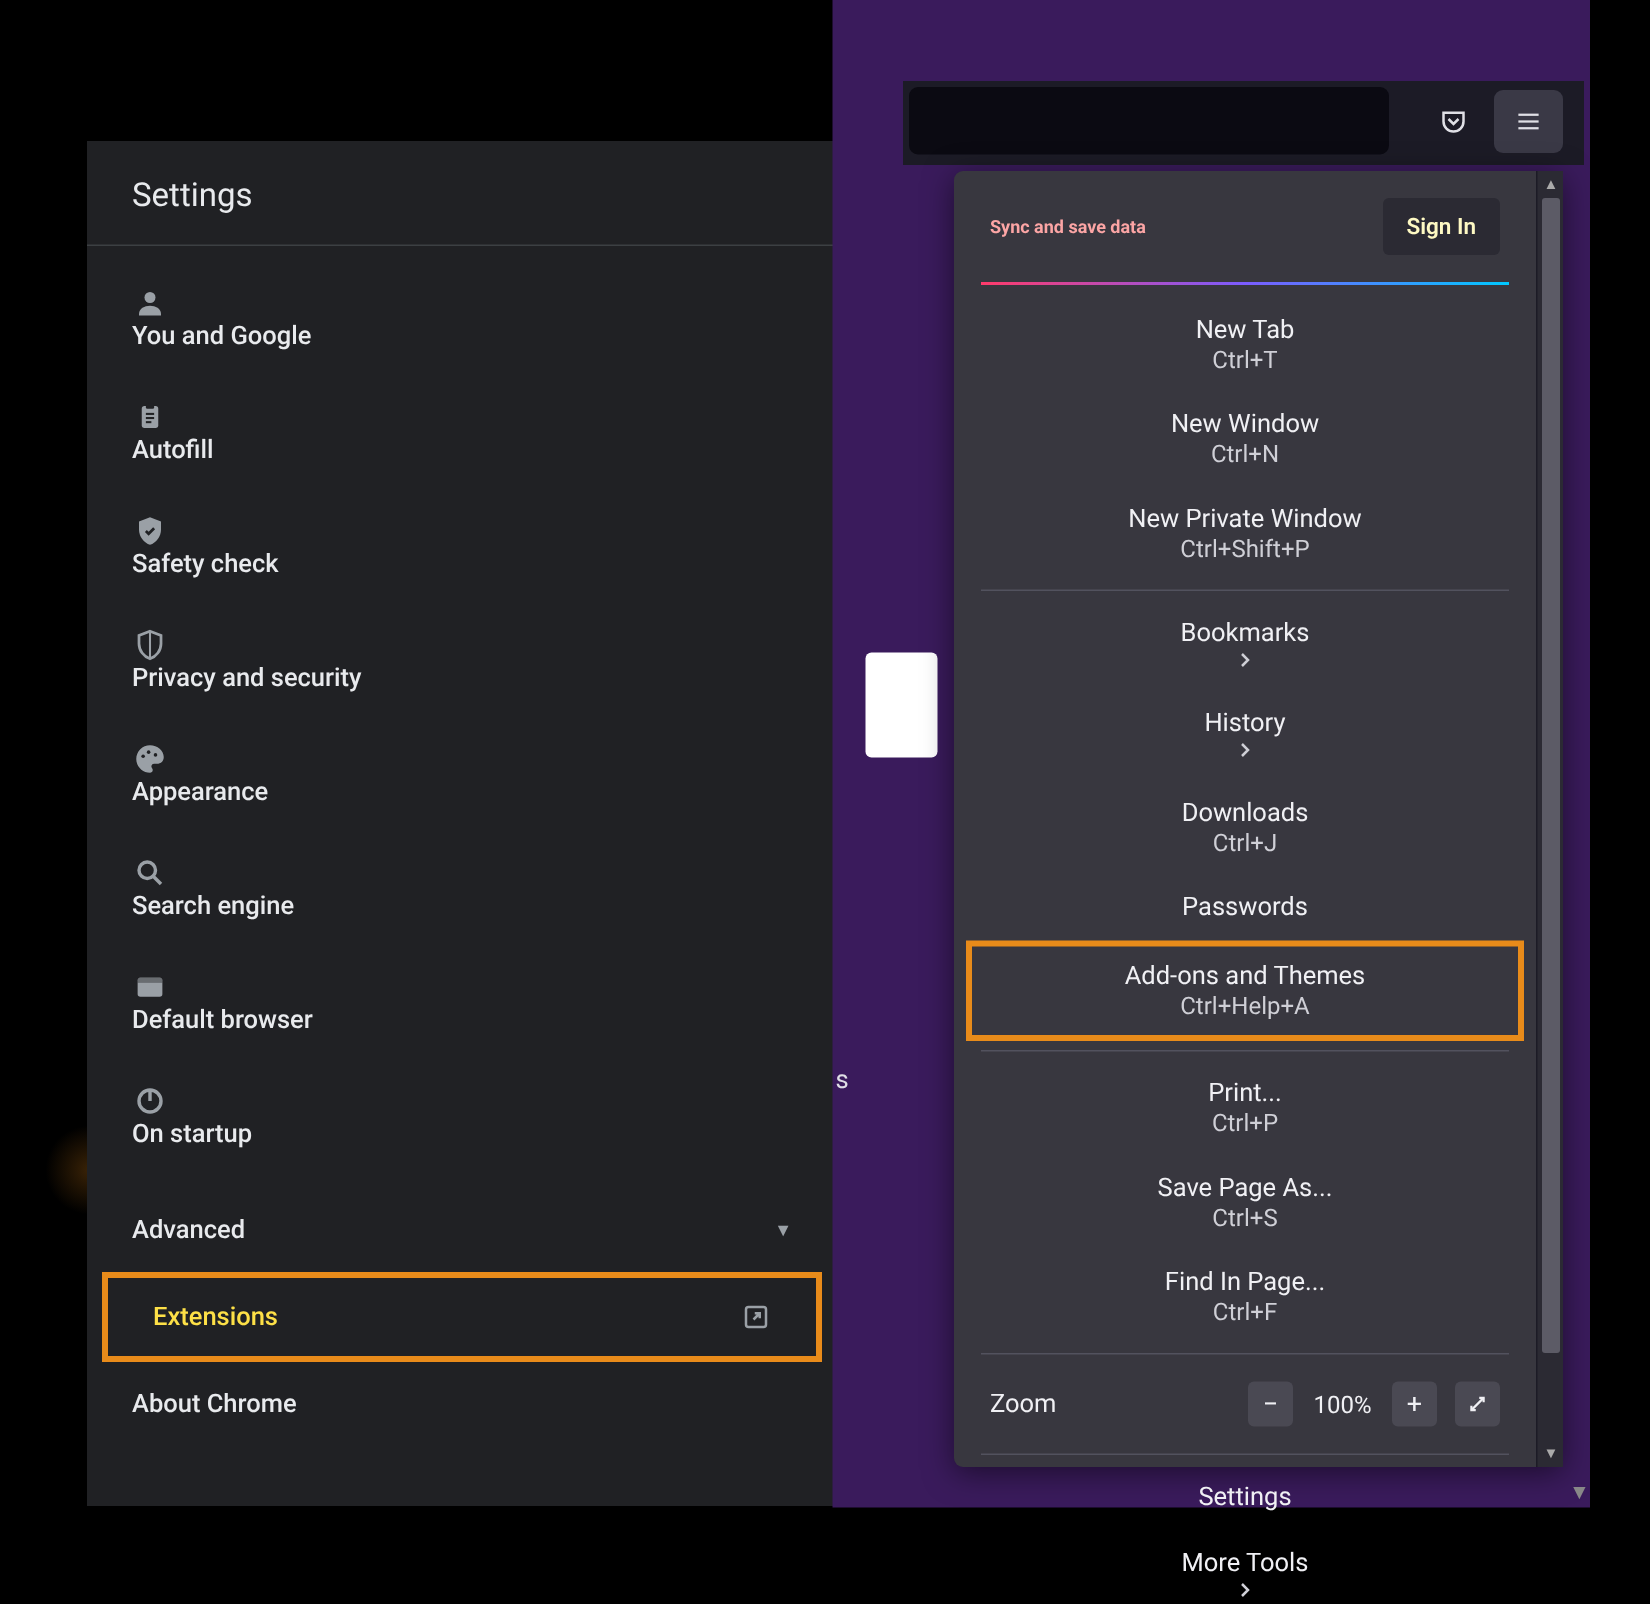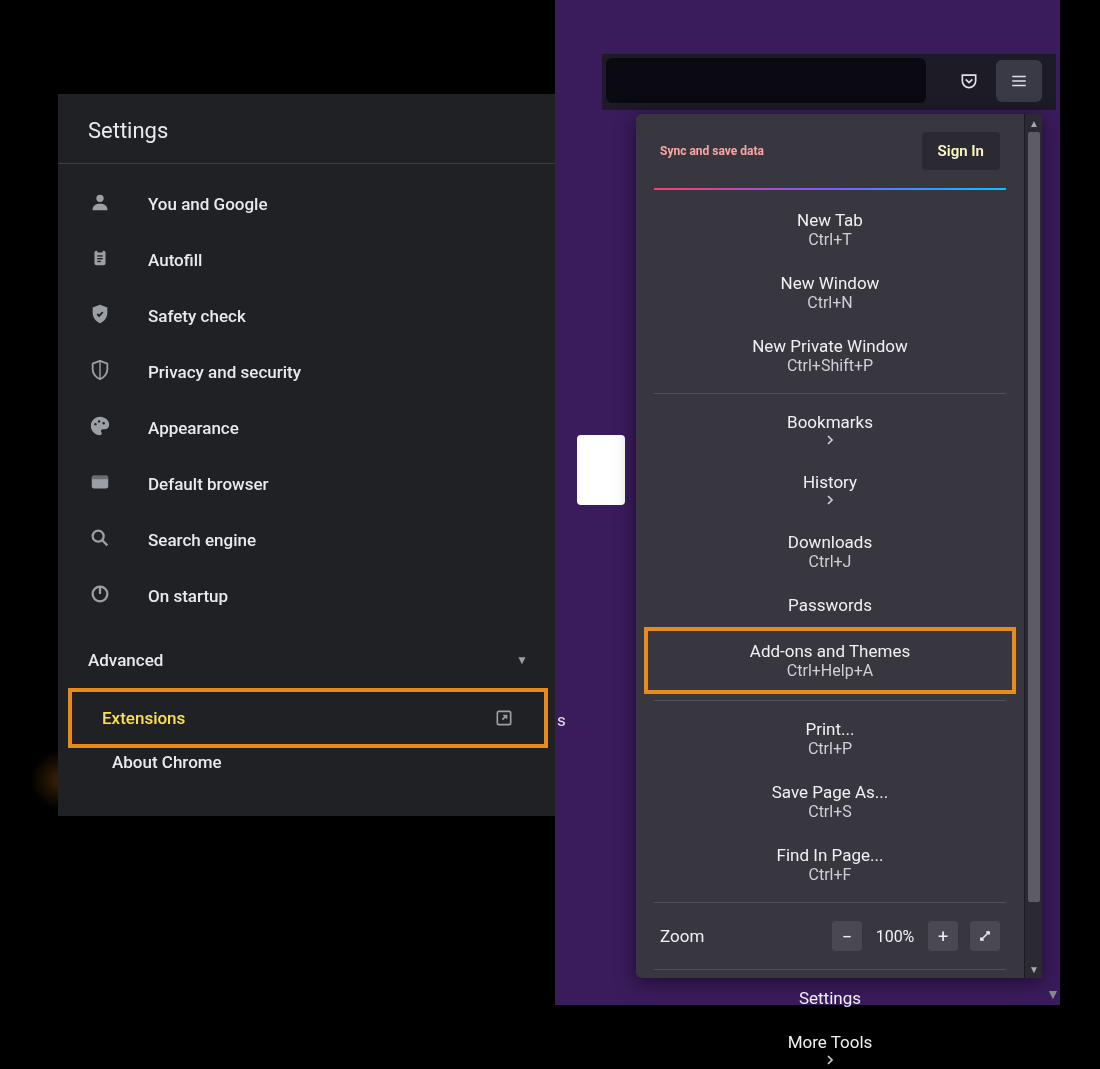--- a/index.html
+++ b/index.html
@@ -21,23 +21,24 @@
 .chrome-title {
   color: #e8eaed;
   font-size: 22px;
   font-weight: 400;
 }
 .chrome-items {
   padding: 10px 0;
 }
 .chrome-item {
   display: flex;
-  align-items: flex-end;
+  align-items: flex-start;
   padding: 16px 30px;
   cursor: pointer;
+  flex-direction: column;
 }
 .chrome-item .icon {
   width: 24px;
   height: 24px;
   margin-right: 36px;
   color: #9aa0a6;
   display: flex;
   align-items: center;
   justify-content: center;
 }
@@ -73,23 +74,22 @@
 }
 .chrome-extensions .label {
   color: #fde047;
   font-size: 17px;
   font-weight: 500;
 }
 .chrome-extensions .ext-icon {
   color: #9aa0a6;
 }
 .chrome-about {
-  padding: 4px 30px;
-  cursor: pointer;
-  margin-left: 24px;
+  padding: 18px 30px;
+  cursor: pointer;
 }
 .chrome-about .label {
   color: #e8eaed;
   font-size: 17px;
   font-weight: 500;
 }
 
 
 .glow {
   position: absolute;
@@ -384,36 +384,36 @@
             <circle cx="7" cy="10" r="1.3" fill="#202124"></circle>
             <circle cx="11" cy="7" r="1.3" fill="#202124"></circle>
             <circle cx="16" cy="9" r="1.3" fill="#202124"></circle>
           </svg>
       </span>
       <span class="label">Appearance</span>
     </div>
 
     <div class="chrome-item">
       <span class="icon">
+        <svg width="22" height="22" viewBox="0 0 24 24" fill="none" stroke="currentColor" stroke-width="2.5">
+            <circle cx="10" cy="10" r="6"></circle>
+            <line x1="20" y1="20" x2="14.5" y2="14.5"></line>
+          </svg>
+      </span>
+      <span class="label">Search engine</span>
+    </div>
+
+    <div class="chrome-item">
+      <span class="icon">
         <svg width="22" height="22" viewBox="0 0 24 24" fill="currentColor">
             <rect x="3" y="5" width="18" height="14" rx="2"></rect>
             <rect x="3" y="5" width="18" height="4" fill="#202124" opacity="0.4"></rect>
           </svg>
       </span>
       <span class="label">Default browser</span>
-    </div>
-
-    <div class="chrome-item">
-      <span class="icon">
-        <svg width="22" height="22" viewBox="0 0 24 24" fill="none" stroke="currentColor" stroke-width="2.5">
-            <circle cx="10" cy="10" r="6"></circle>
-            <line x1="20" y1="20" x2="14.5" y2="14.5"></line>
-          </svg>
-      </span>
-      <span class="label">Search engine</span>
     </div>
 
     <div class="chrome-item">
       <span class="icon">
         <svg width="22" height="22" viewBox="0 0 24 24" fill="none" stroke="currentColor" stroke-width="2.5">
             <circle cx="12" cy="12" r="8"></circle>
             <line x1="12" y1="4" x2="12" y2="12"></line>
           </svg>
       </span>
       <span class="label">On startup</span>

